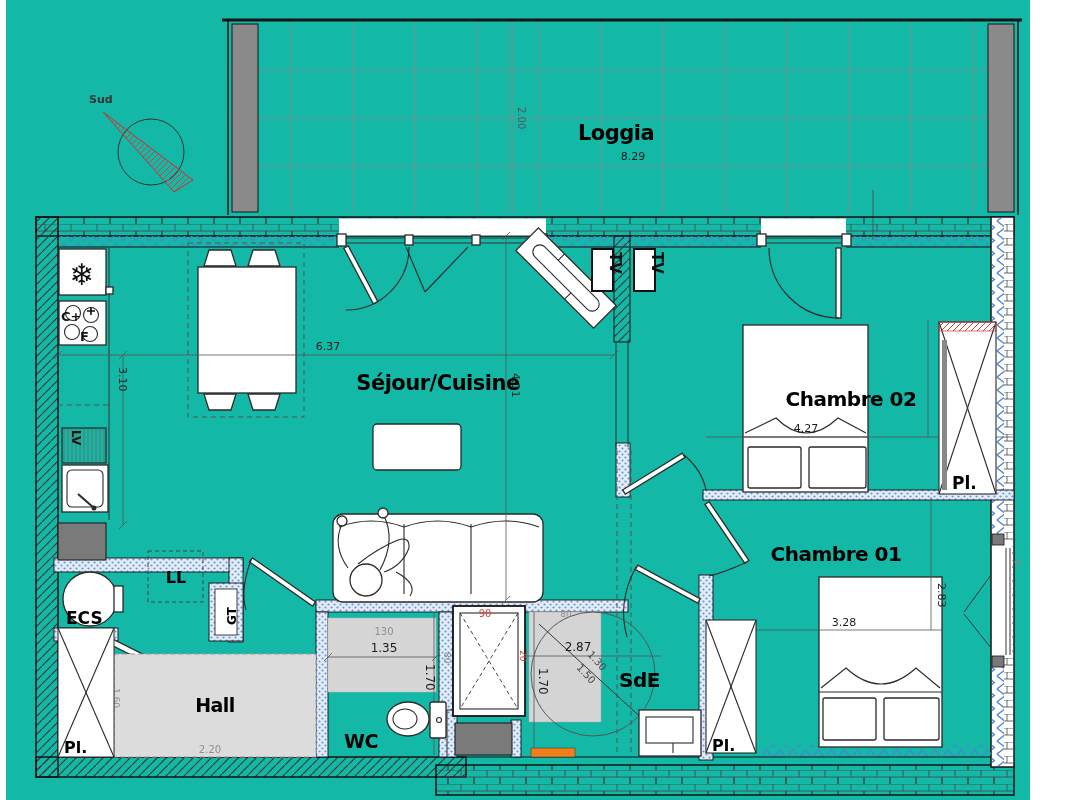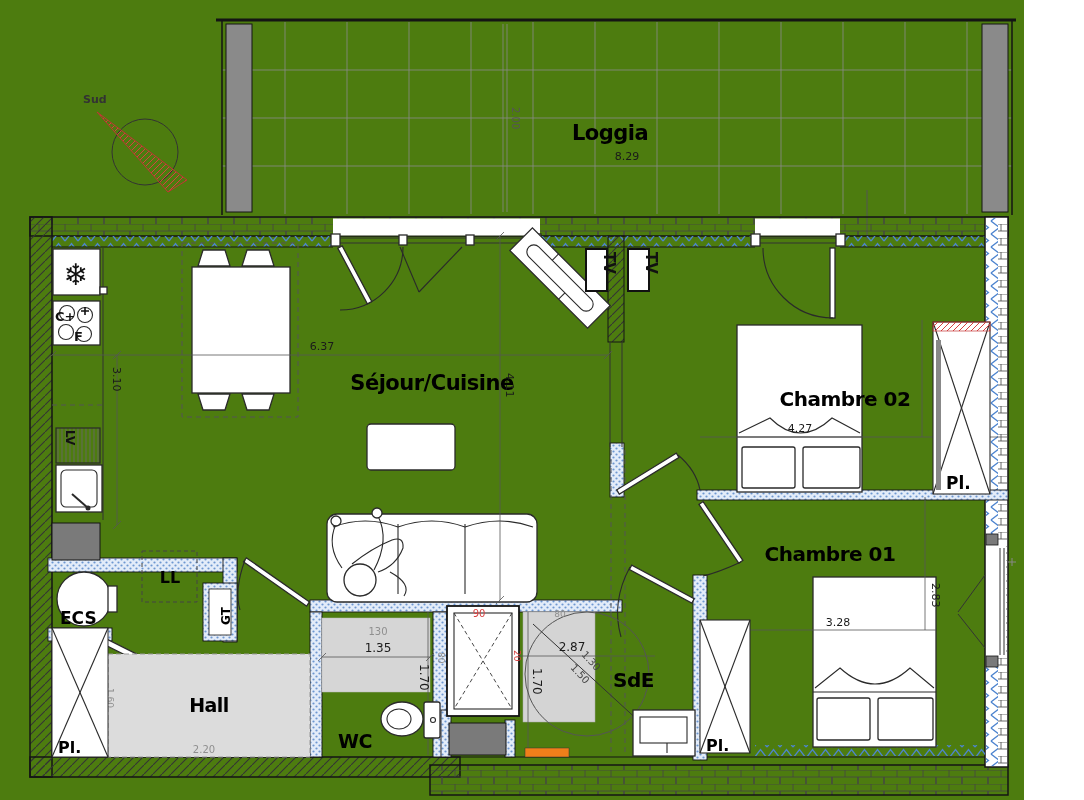--- a/index.html
+++ b/index.html
@@ -1,16 +1,16 @@
 <!DOCTYPE html>
 <html><head>
 <meta charset="utf-8">
 <style>
   html,body{margin:0;padding:0;background:#fff;}
-  #stage{position:relative;width:1024px;height:800px;background:#4d7c0f;overflow:hidden;}
+  #stage{position:relative;width:1024px;height:800px;background:#14b8a6;overflow:hidden;margin-left:6px;}
   svg{display:block;}
   text{font-family:"DejaVu Sans","Liberation Sans",sans-serif;}
   .rm{font-weight:700;font-size:20px;fill:#000;letter-spacing:-0.5px;}
   .rm-sm{font-weight:700;font-size:16px;fill:#000;}
   .dim{font-size:11px;fill:#1a1a1a;}
   .dim12{font-size:12px;fill:#1a1a1a;}
   .dimg{font-size:10px;fill:#8f8f8f;}
   .dimg9{font-size:9px;fill:#8f8f8f;}
   .red{fill:#d84040;}
   .thin{stroke:#333;stroke-width:1;fill:none;}

